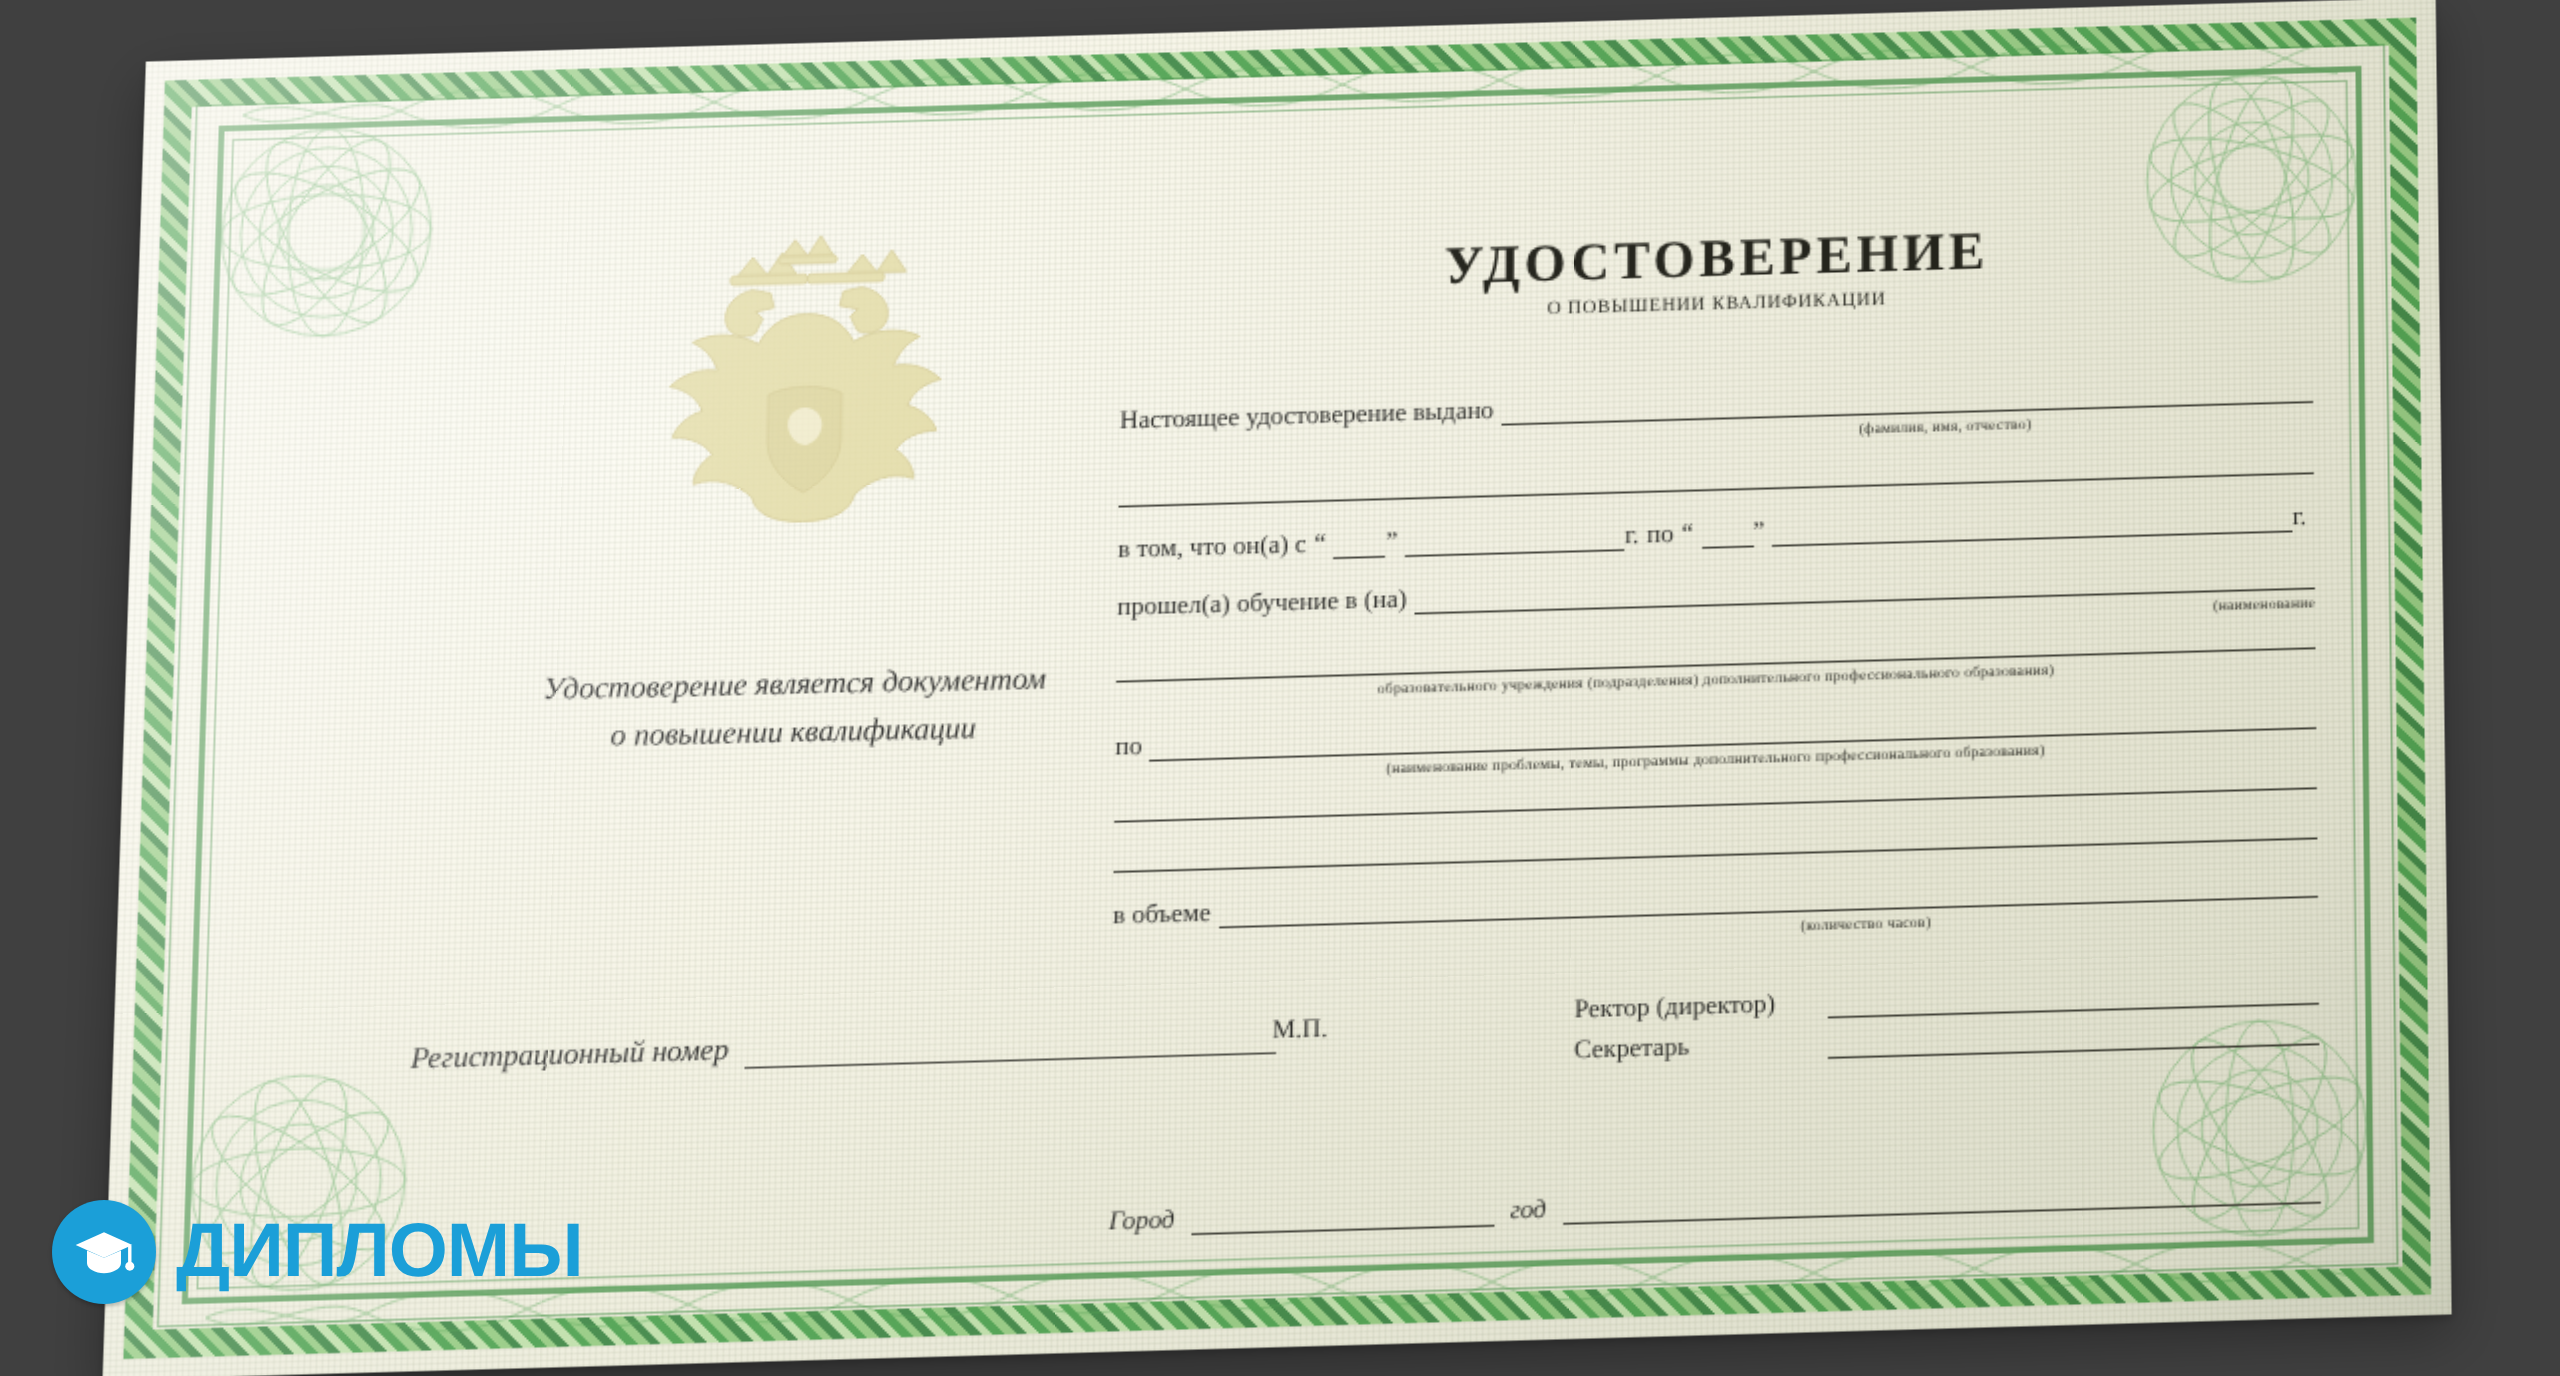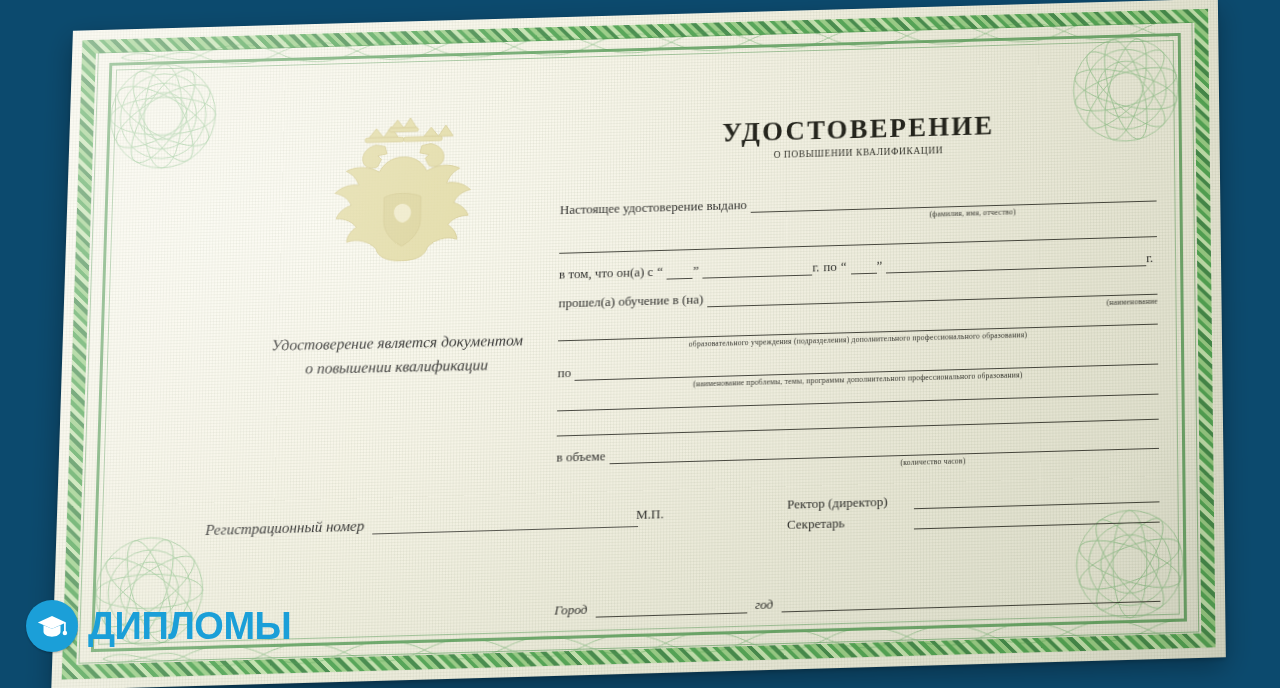--- a/index.html
+++ b/index.html
@@ -11,21 +11,21 @@
     width: 1280px;
     height: 688px;
     overflow: hidden;
     font-family: "Liberation Serif", serif;
   }
 
   #stage {
     position: relative;
     width: 1280px;
     height: 688px;
-    background: #0c4a6e;
+    background: #404040;
   }
 
   
   #sheet-wrap {
     position: absolute;
     left: 0;
     top: 0;
     width: 1280px;
     height: 688px;
     perspective: 1800px;

